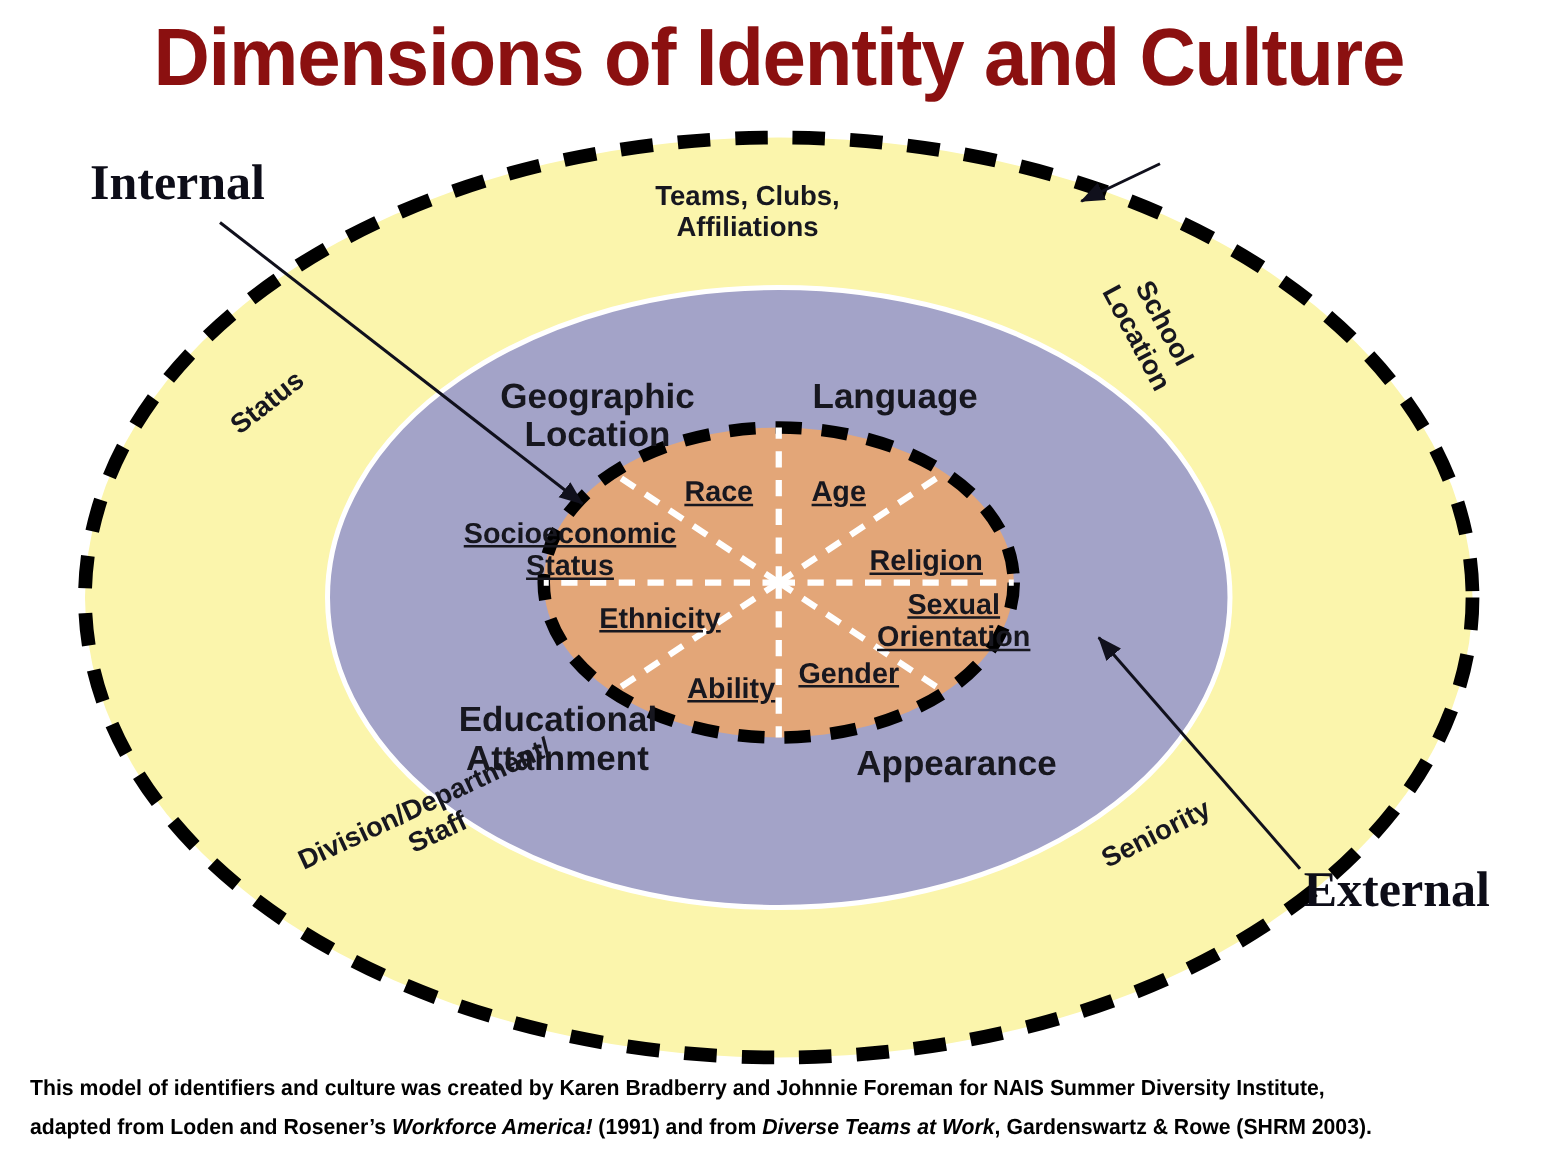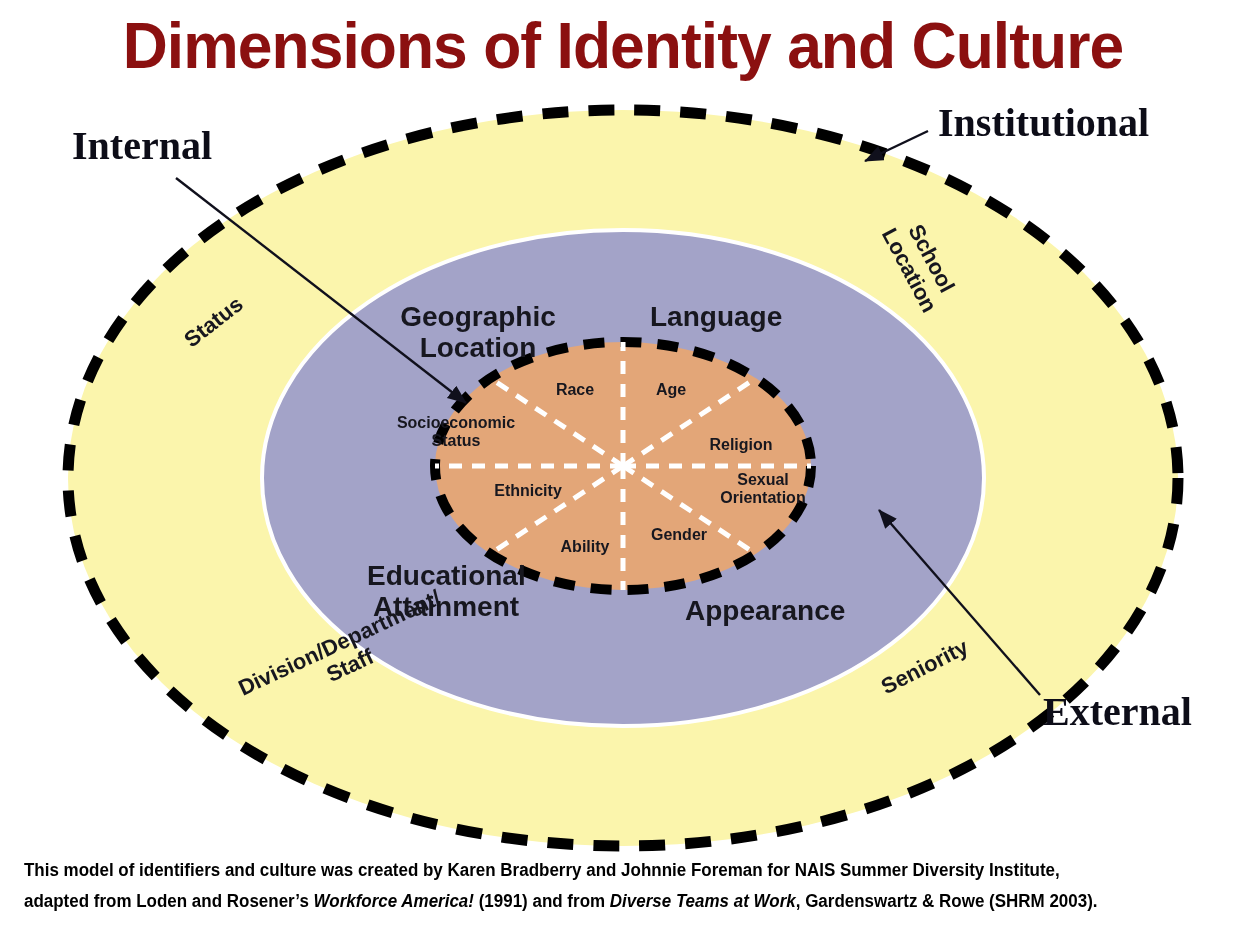--- a/index.html
+++ b/index.html
@@ -21,21 +21,21 @@
   svg#diagram{position:absolute;left:0;top:0;width:1246px;height:860px;}
 
   .lbl{
     position:absolute;
     font-family:"Liberation Sans", sans-serif;
     font-weight:bold;color:#17171f;
     text-align:center;line-height:1.12;
     white-space:pre-line;
     pointer-events:none;
   }
-  .lbl-core{font-size:16px;}
+  .lbl-core{font-size:23px;text-decoration:underline;}
   .lbl-mid{font-size:28px;}
   .lbl-out{font-size:22px;}
   .lbl-ptr{
     font-family:"Liberation Serif", serif;
     font-weight:bold;font-size:40px;color:#0d0d18;
     position:absolute;white-space:nowrap;
   }
 
   .caption{
     position:absolute;left:24px;top:855px;width:1210px;
@@ -75,41 +75,42 @@
       <marker id="arrowhead" markerWidth="9" markerHeight="9" refX="7.6" refY="3.2" orient="auto" markerUnits="strokeWidth">
         <path d="M0,0 L8,3.2 L0,6.4 z" fill="#10101c"></path>
       </marker>
     </defs>
     <line x1="176" y1="178" x2="466" y2="403" stroke="#10101c" stroke-width="2.4" marker-end="url(#arrowhead)"></line>
     <line x1="928" y1="131" x2="865" y2="161" stroke="#10101c" stroke-width="2.4" marker-end="url(#arrowhead)"></line>
     <line x1="1040" y1="695" x2="879" y2="510" stroke="#10101c" stroke-width="2.4" marker-end="url(#arrowhead)"></line>
   </svg>
 
   <div class="lbl-ptr" style="left:72px;top:122px;">Internal</div>
-  <div class="lbl-ptr" style="left:938px;top:99px;">Institutional</div>
   <div class="lbl-ptr" style="left:1043px;top:688px;text-align:right;">External</div>
 
   <div class="lbl lbl-core" style="left:525px;top:381px;width:100px;">Race</div>
   <div class="lbl lbl-core" style="left:628px;top:381px;width:86px;">Age</div>
   <div class="lbl lbl-core" style="left:686px;top:436px;width:110px;">Religion</div>
   <div class="lbl lbl-core" style="left:692px;top:471px;width:142px;">Sexual
 Orientation</div>
   <div class="lbl lbl-core" style="left:626px;top:526px;width:106px;">Gender</div>
   <div class="lbl lbl-core" style="left:538px;top:538px;width:94px;">Ability</div>
   <div class="lbl lbl-core" style="left:466px;top:482px;width:124px;">Ethnicity</div>
   <div class="lbl lbl-core" style="left:368px;top:414px;width:176px;">Socioeconomic
 Status</div>
 
   <div class="lbl lbl-mid" style="left:400px;top:301px;width:156px;">Geographic
 Location</div>
   <div class="lbl lbl-mid" style="left:650px;top:301px;width:124px;">Language</div>
   <div class="lbl lbl-mid" style="left:685px;top:595px;width:140px;">Appearance</div>
   <div class="lbl lbl-mid" style="left:367px;top:560px;width:158px;text-align:center;">Educational
 Attainment</div>
 
+  <div class="lbl lbl-out" style="left:493px;top:145px;width:210px;">Teams, Clubs,
+Affiliations</div>
 
   <div class="lbl lbl-out" style="left:855px;top:240px;width:130px;transform:rotate(62deg);transform-origin:center center;">School
 Location</div>
 
   <div class="lbl lbl-out" style="left:158px;top:310px;width:112px;transform:rotate(-38deg);transform-origin:center center;">Status</div>
 
   <div class="lbl lbl-out" style="left:204px;top:630px;width:282px;transform:rotate(-25deg);transform-origin:center center;">Division/Department/
 Staff</div>
 
   <div class="lbl lbl-out" style="left:855px;top:655px;width:140px;transform:rotate(-27deg);transform-origin:center center;">Seniority</div>

